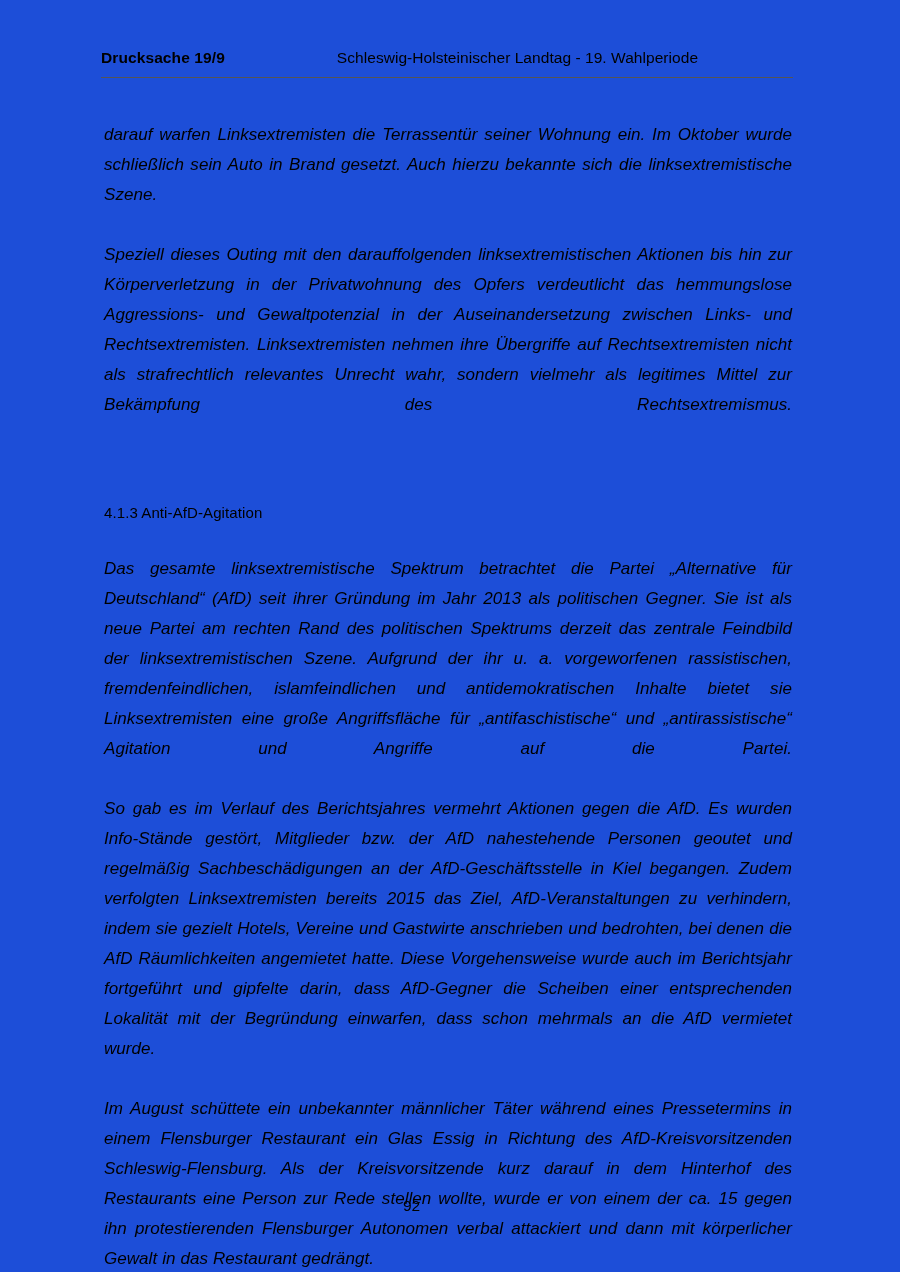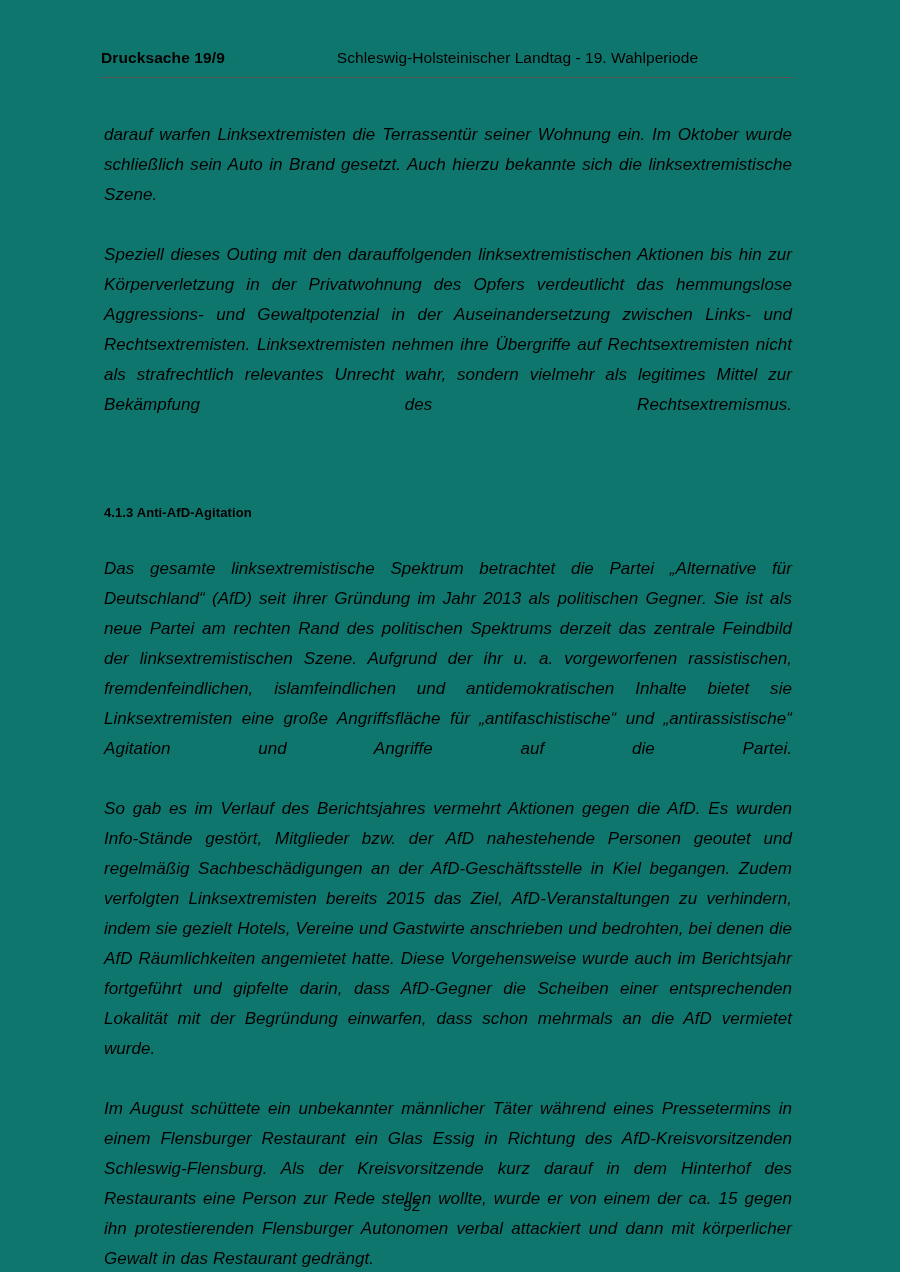--- a/index.html
+++ b/index.html
@@ -7,21 +7,21 @@
     margin: 0;
     padding: 0;
     background: #ffffff;
   }
 
   .page {
     position: relative;
     width: 900px;
     height: 1272px;
     margin: 0 auto;
-    background: #0f766e;
+    background: #1d4ed8;
     box-sizing: border-box;
     font-family: "Liberation Sans", sans-serif;
     color: #000000;
     overflow: hidden;
   }
 
   
   .page-header {
     position: absolute;
     left: 101px;
@@ -86,23 +86,23 @@
     display: inline-block;
     width: 100%;
   }
 
   .para.no-stretch::after {
     content: none;
   }
 
   .section-heading {
     margin: 0;
-    font-size: 13px;
+    font-size: 15px;
     line-height: 30px;
-    font-weight: bold;
+    font-weight: normal;
     text-align: left;
     letter-spacing: 0.1px;
   }
 
   .gap-before-heading { height: 48px; }
   .gap-after-heading  { height: 26px; }
 
   
   .page-number {
     position: absolute;

